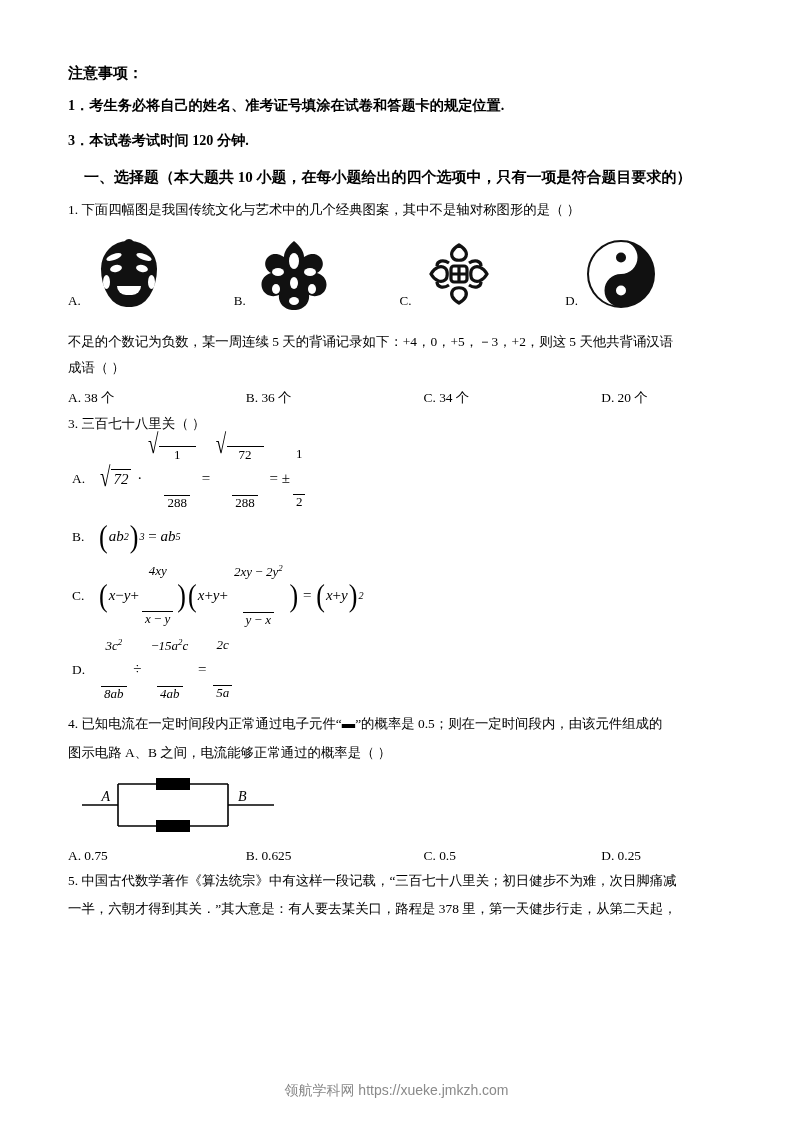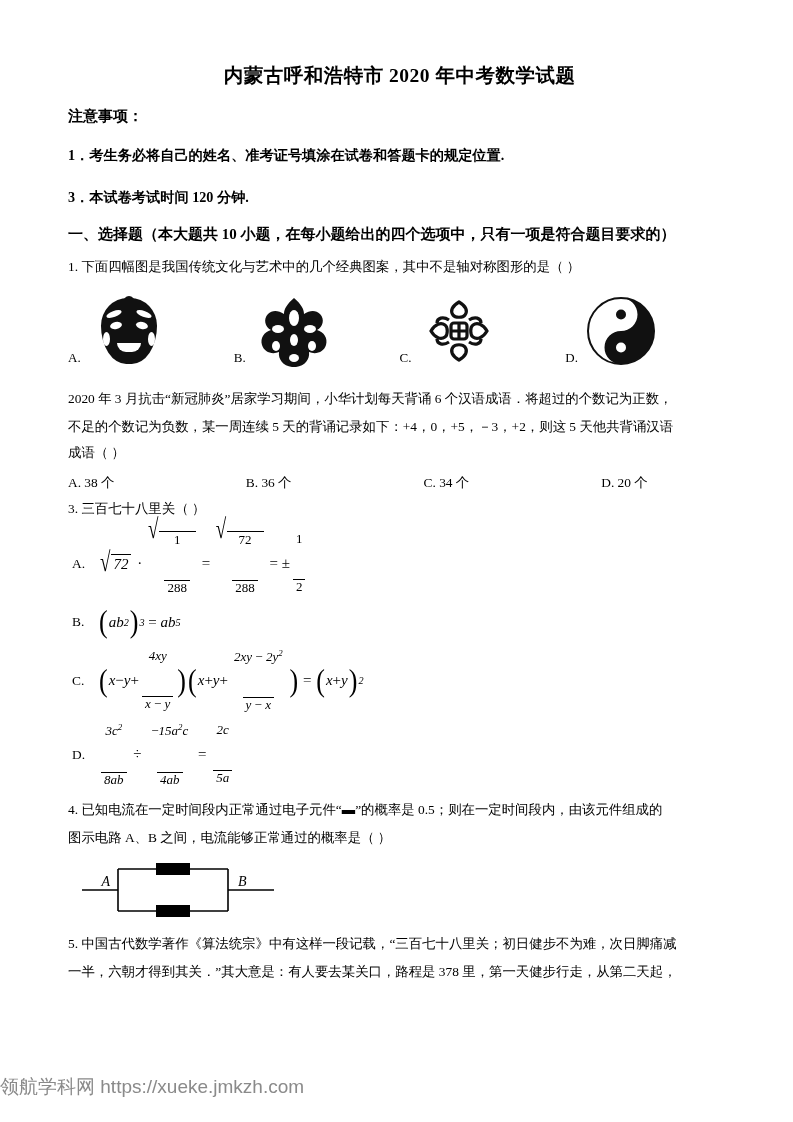--- a/index.html
+++ b/index.html
@@ -32,27 +32,27 @@
   }
   .notice-head {
     font-size: 15px;
     font-weight: bold;
     margin: 12px 0 9px 0;
   }
   .notice-line {
     font-size: 14.2px;
     font-weight: bold;
     line-height: 1.85;
-    margin: 16px 0 2px 0;
+    margin: 9px 0 2px 0;
     text-align: justify;
   }
   .section-head {
     font-size: 15px;
     font-weight: bold;
-    margin: 14px 0 10px 0;
+    margin: 14px 0 10px 16px;
   }
   .q {
     font-size: 13.4px;
     line-height: 1.95;
     margin: 0 0 2px 0;
     text-align: justify;
   }
   .q-sub {
     font-size: 13.4px;
     line-height: 1.95;
@@ -199,31 +199,31 @@
   
   .circuit {
     margin: 8px 0 6px 10px;
   }
 
   
   .footer {
     position: absolute;
     left: 0; right: 0;
     bottom: 22px;
-    font-size: 19px;
+    text-align: center;
+    font-size: 14px;
     color: #8a8a8a;
     font-family: "Liberation Sans", sans-serif;
   }
 </style>
 </head>
 <body>
 
 <div class="page">
 
-  <div class="doc-title">内蒙古呼和浩特市 2020 年中考数学试题</div>
 
   <div class="notice-head">注意事项：</div>
   <div class="notice-line">1．考生务必将自己的姓名、准考证号填涂在试卷和答题卡的规定位置.</div>
   <div class="notice-line">3．本试卷考试时间 120 分钟.</div>
 
   <div class="section-head">一、选择题（本大题共 10 小题，在每小题给出的四个选项中，只有一项是符合题目要求的）</div>
 
   <div class="q">
     <span>1.</span>
     <span>下面四幅图是我国传统文化与艺术中的几个经典图案，其中不是轴对称图形的是（      ）</span>
@@ -292,23 +292,20 @@
         <svg class="taiji" viewBox="0 0 70 70" xmlns="http://www.w3.org/2000/svg">
           <circle cx="35" cy="35" r="33" fill="#fff" stroke="#111" stroke-width="2"></circle>
           <path d="M35 2 A33 33 0 0 1 35 68 A16.5 16.5 0 0 1 35 35 A16.5 16.5 0 0 0 35 2 Z" fill="#111"></path>
           <circle cx="35" cy="18.5" r="5" fill="#111"></circle>
           <circle cx="35" cy="51.5" r="5" fill="#fff"></circle>
         </svg>
       </div>
     </div>
   </div>
 
-  <div class="q">
-    <span>2020 年 3 月抗击“新冠肺炎”居家学习期间，小华计划每天背诵 6 个汉语成语．将超过的个数记为正数，</span>
-  </div>
   <div class="q-sub">不足的个数记为负数，某一周连续 5 天的背诵记录如下：+4，0，+5，－3，+2，则这 5 天他共背诵汉语</div>
   <div class="q-sub">成语（      ）</div>
 
   <div class="opts-row">
     <div>A. 38 个</div>
     <div>B. 36 个</div>
     <div>C. 34 个</div>
     <div>D. 20 个</div>
   </div>
 
@@ -416,20 +413,26 @@
         <line x1="150" y1="10" x2="150" y2="52"></line>
         <line x1="150" y1="31" x2="196" y2="31"></line>
       </g>
       <rect x="78" y="4" width="34" height="12" fill="#000"></rect>
       <rect x="78" y="46" width="34" height="12" fill="#000"></rect>
       <text x="32" y="27" font-family="Liberation Serif, serif" font-size="14" font-style="italic" fill="#000" text-anchor="end">A</text>
       <text x="160" y="27" font-family="Liberation Serif, serif" font-size="14" font-style="italic" fill="#000">B</text>
     </svg>
   </div>
 
+  <div class="opts-row">
+    <div>A. 0.75</div>
+    <div>B. 0.625</div>
+    <div>C. 0.5</div>
+    <div>D. 0.25</div>
+  </div>
 
   <div class="q">
     <span>5.</span>
     <span>中国古代数学著作《算法统宗》中有这样一段记载，“三百七十八里关；初日健步不为难，次日脚痛减</span>
   </div>
   <div class="q-sub">一半，六朝才得到其关．”其大意是：有人要去某关口，路程是 378 里，第一天健步行走，从第二天起，</div>
 
 </div>
 
 <div class="footer">

